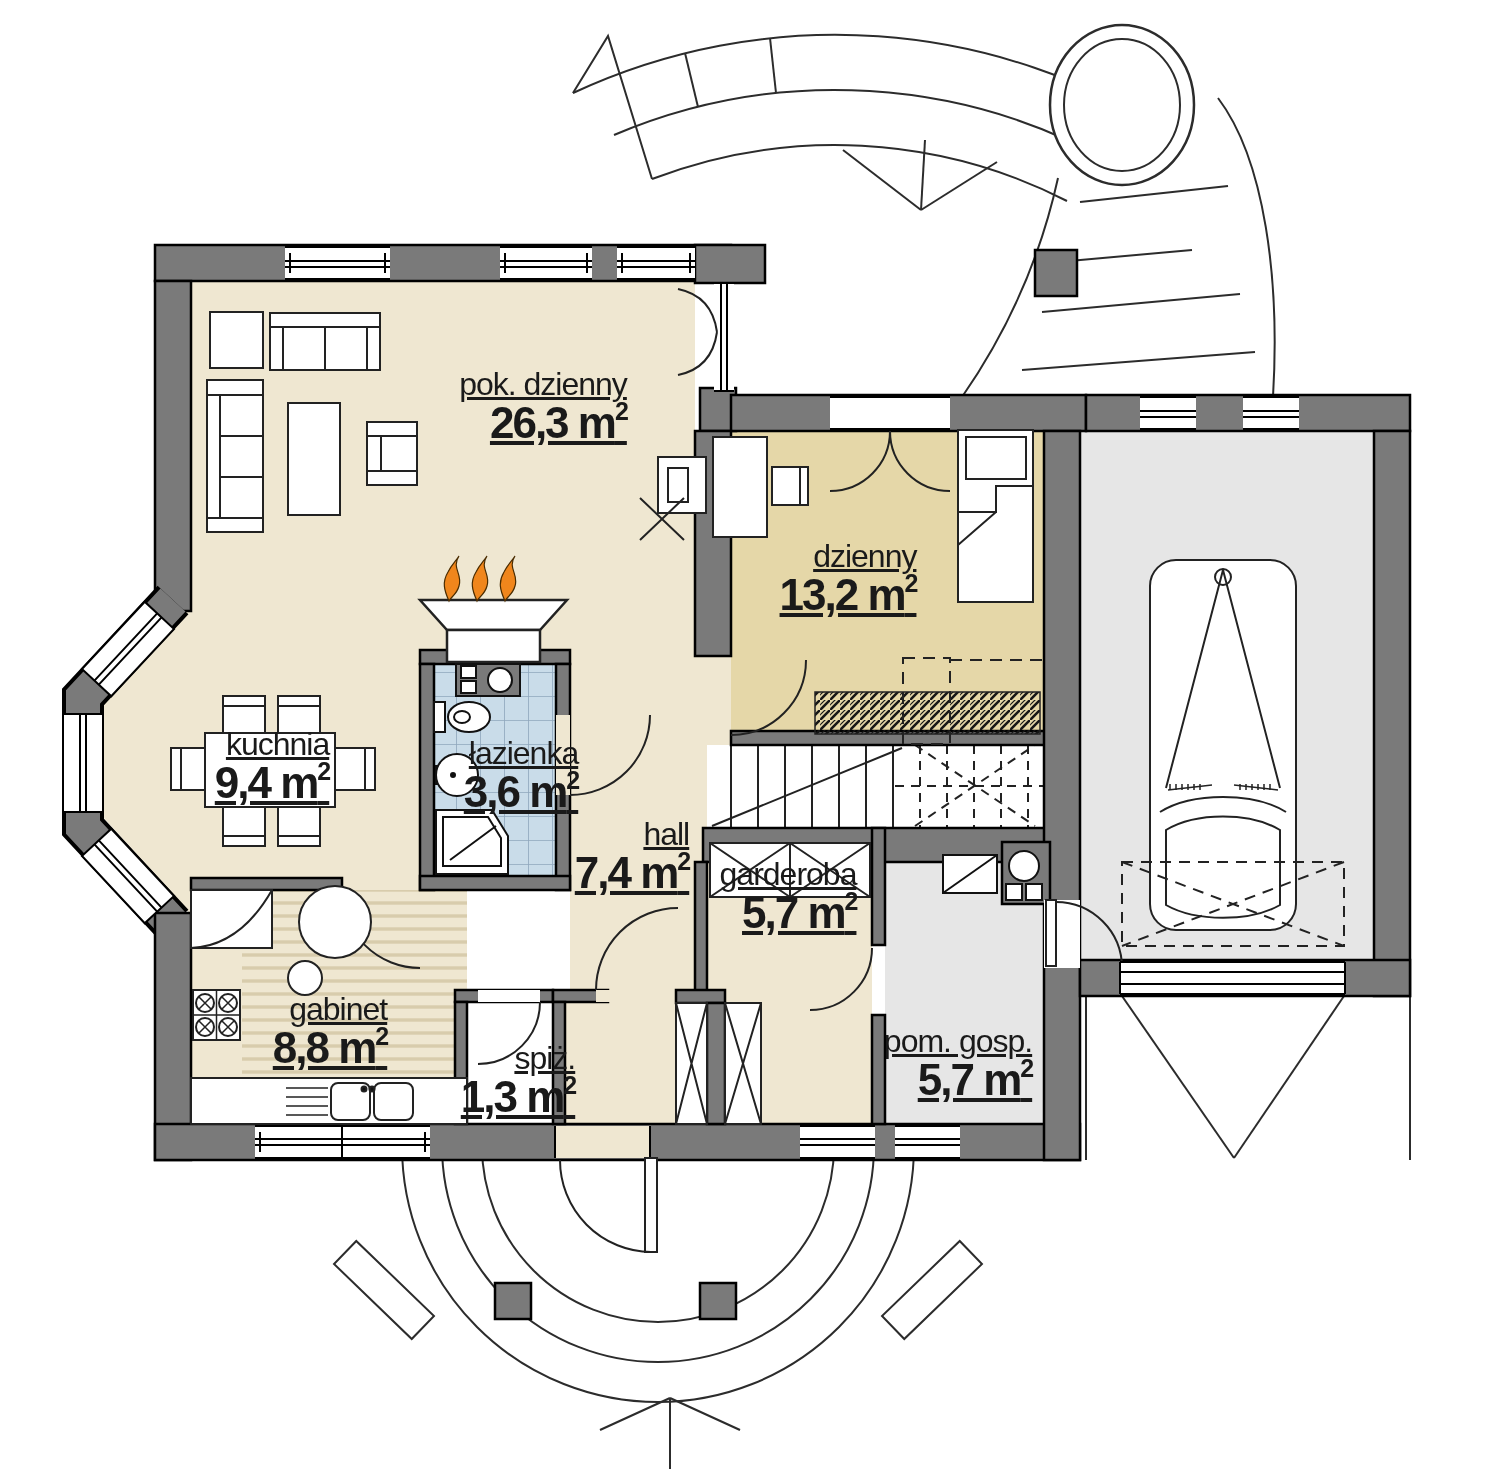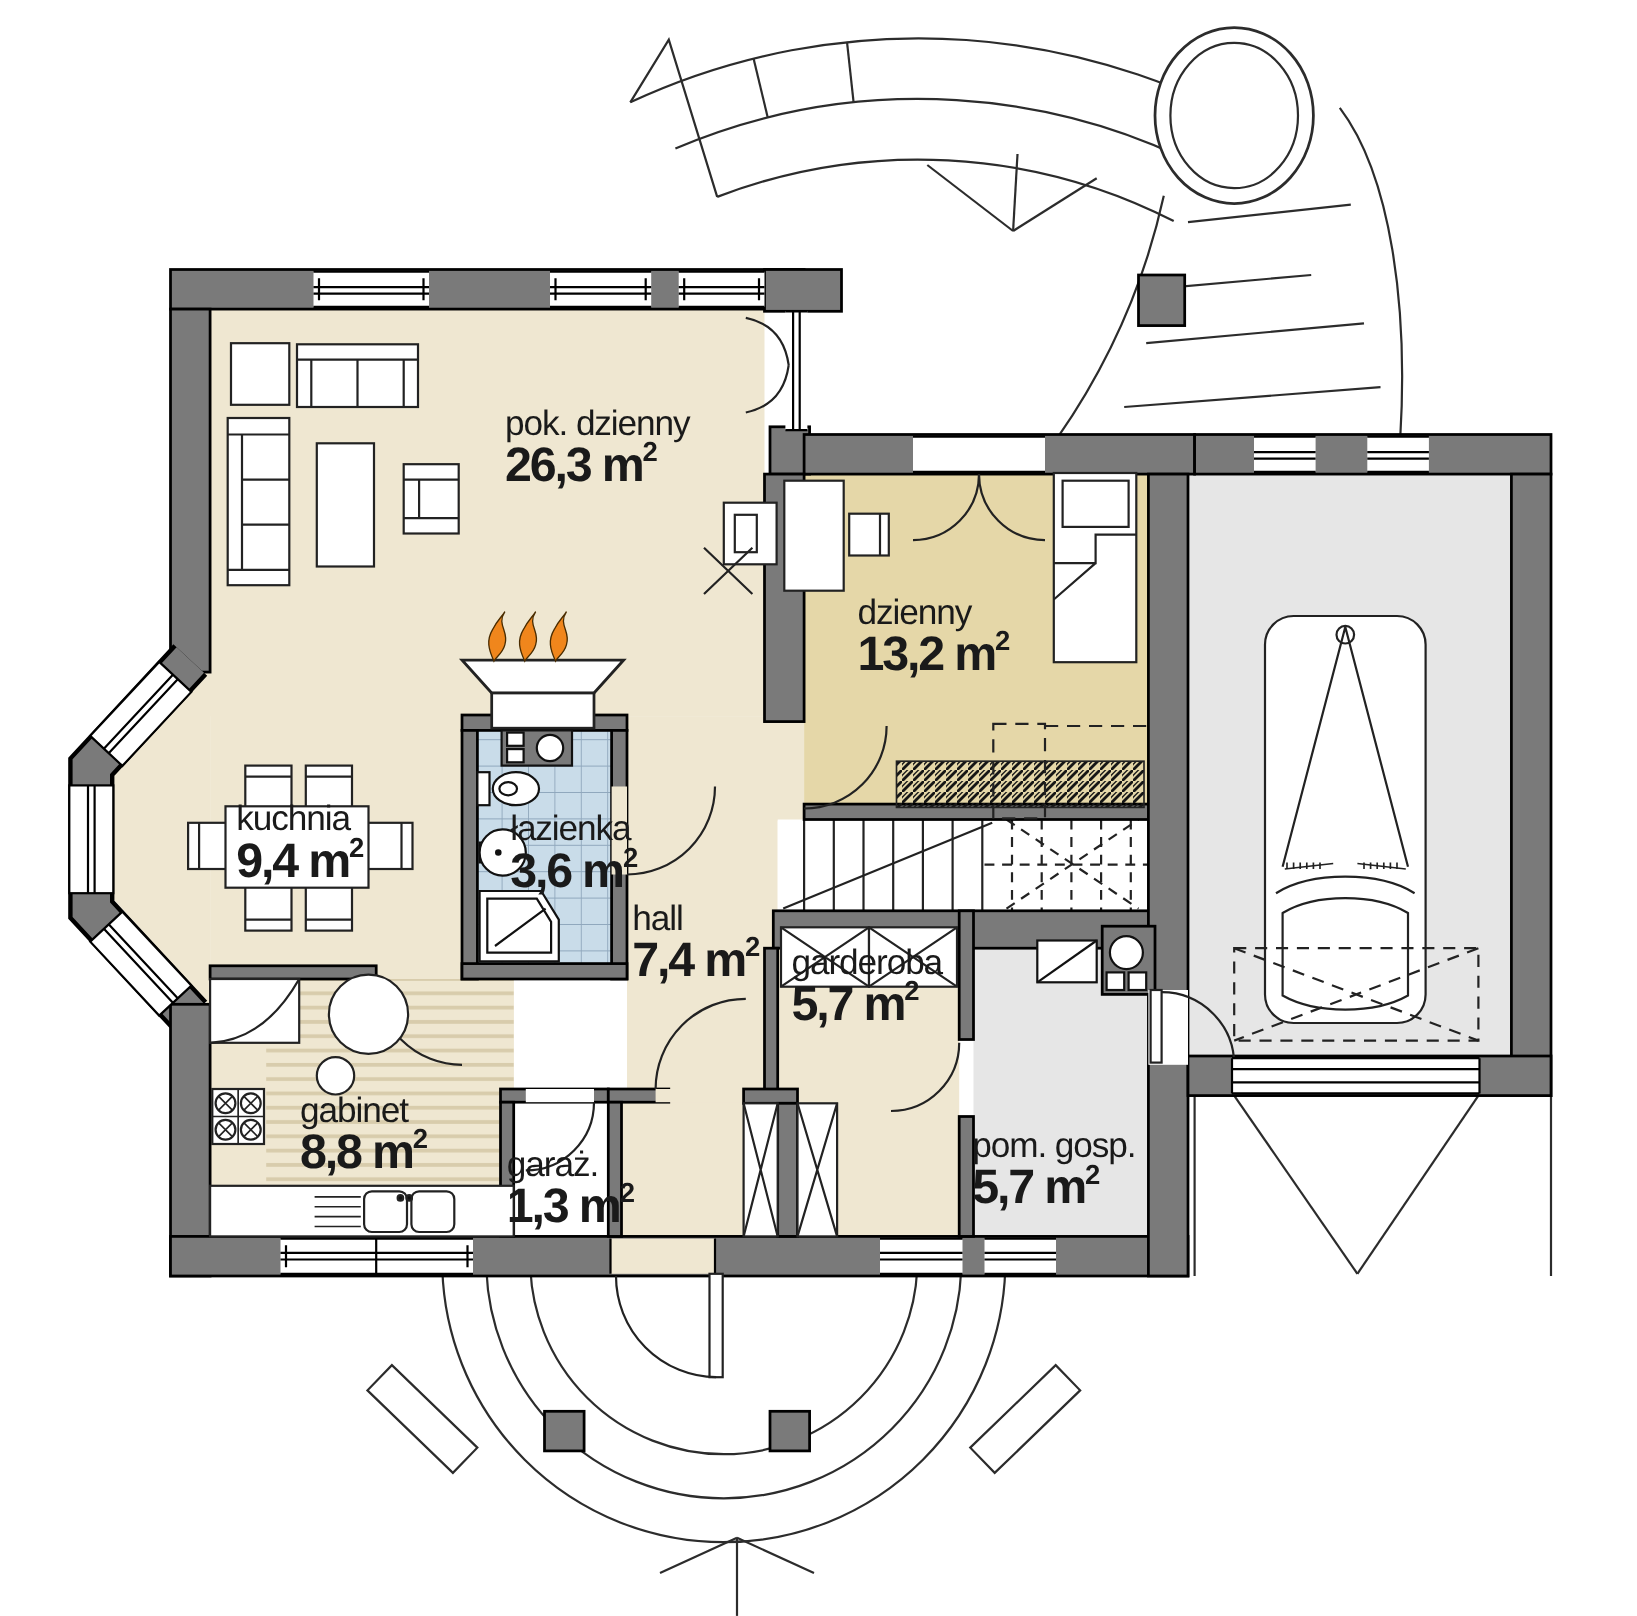--- a/index.html
+++ b/index.html
@@ -3,22 +3,22 @@
 <meta charset="utf-8">
 <style>
   :root{
     --wall:#7A7A7A; --floor-cream:#EFE7D1; --floor-tan:#E5D7A8; --floor-gray:#E6E6E6;
     --tile-blue:#C9DCE9; --tile-line:#8FA7BC; --stripe:#D8CCAC; --flame-orange:#F0861C; --line-dark:#1a1a1a;
   }
   html,body{margin:0;padding:0;background:#fff;}
   .plan{position:relative;width:1488px;height:1469px;background:#fff;overflow:hidden;
         font-family:"Liberation Sans",sans-serif;}
   .plan svg{position:absolute;left:0;top:0;}
-  .room-label{position:absolute;transform:translateX(-50%);text-align:left;color:var(--line-dark);
-              line-height:1.02;white-space:nowrap;z-index:5;letter-spacing:-1px;}
+  .room-label{position:absolute;transform:translateX(-50%);text-align:right;color:var(--line-dark);
+              line-height:1.02;white-space:nowrap;z-index:5;letter-spacing:-1px;text-decoration:underline;}
   .room-label .rname{font-size:32px;}
   .room-label .rarea{font-size:44px;font-weight:bold;letter-spacing:-2px;}
   .room-label .rarea sup{font-size:25px;position:relative;top:-2px;font-weight:bold;}
 </style>
 </head>
 <body>
 
 <div class="plan">
 
 <svg width="1488" height="1469" viewBox="0 0 1488 1469">
@@ -406,21 +406,21 @@
   </div>
   <div class="room-label" style="left:788px;top:858px">
     <div class="rname">garderoba</div>
     <div class="rarea"><span>5,7 m</span><sup>2</sup></div>
   </div>
   <div class="room-label" style="left:330px;top:993px">
     <div class="rname">gabinet</div>
     <div class="rarea"><span>8,8 m</span><sup>2</sup></div>
   </div>
   <div class="room-label" style="left:518px;top:1042px">
-    <div class="rname">garaż.</div>
+    <div class="rname">spiż.</div>
     <div class="rarea"><span>1,3 m</span><sup>2</sup></div>
   </div>
   <div class="room-label" style="left:958px;top:1025px">
     <div class="rname">pom. gosp.</div>
     <div class="rarea"><span>5,7 m</span><sup>2</sup></div>
   </div>
 
 </div>
 
 </body></html>

